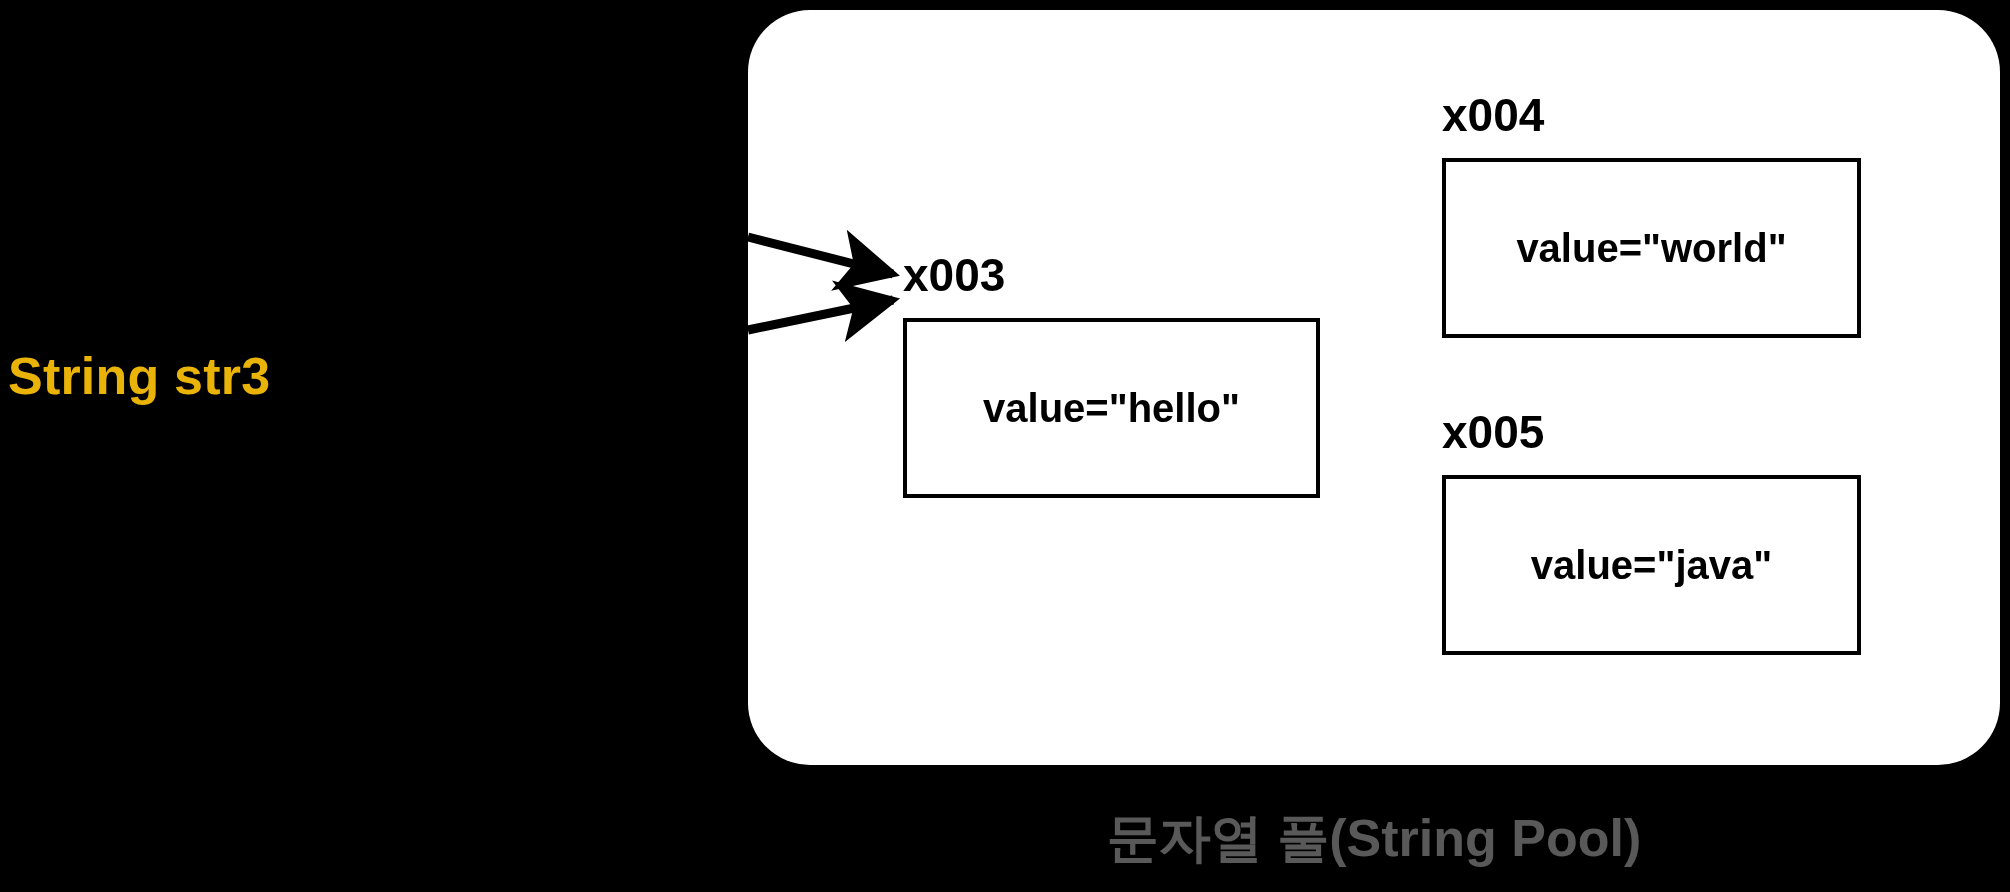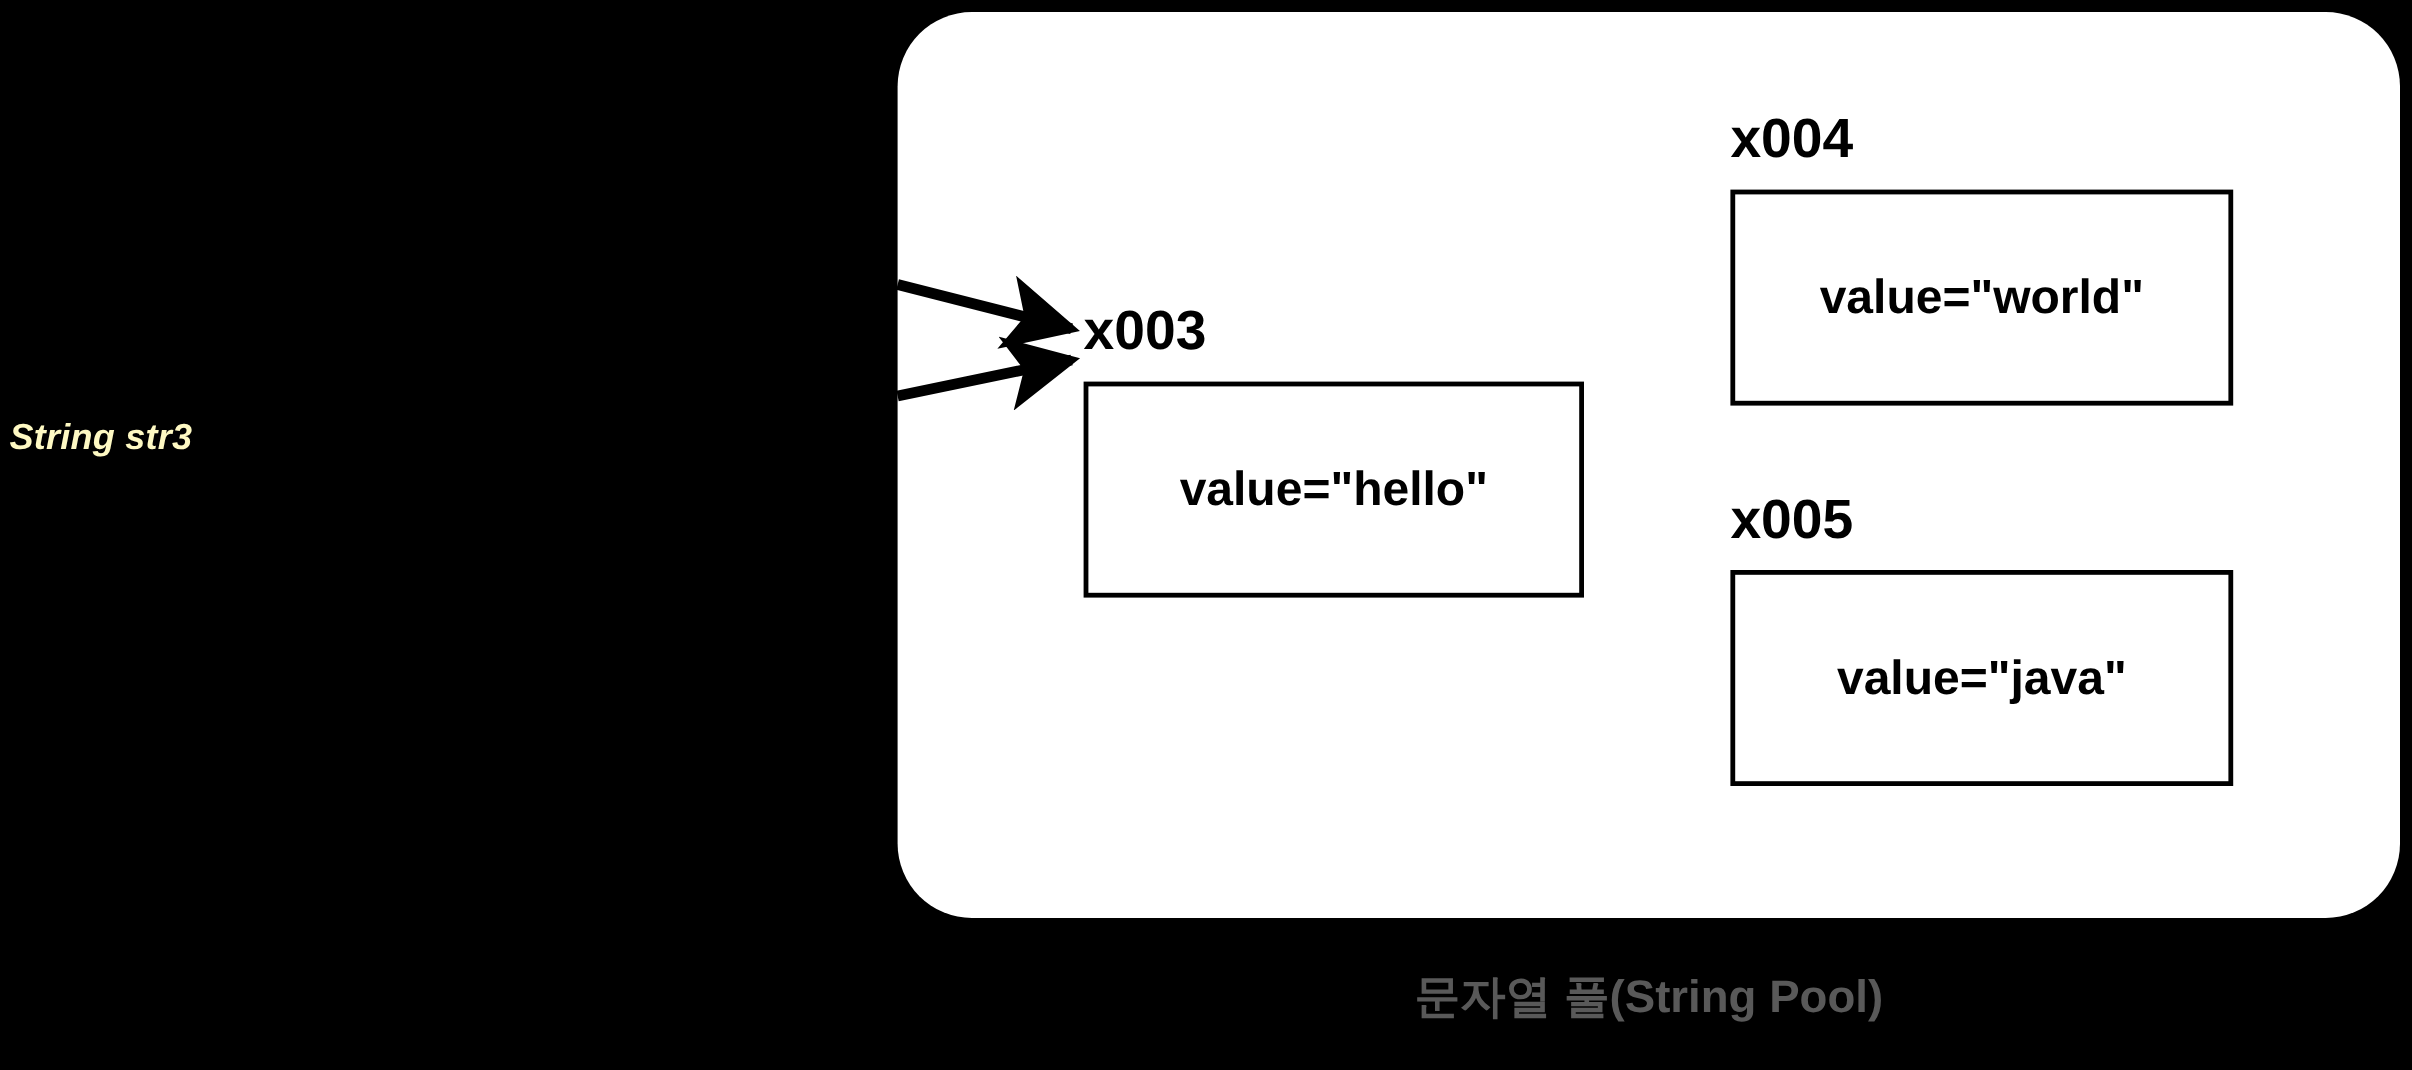--- a/index.html
+++ b/index.html
@@ -14,27 +14,26 @@
     position: relative;
     width: 2010px;
     height: 892px;
     background: #000000;
     overflow: hidden;
   }
 
   
   .var-label {
     position: absolute;
-    color: #fef9c3;
+    color: #eab308;
     font-weight: bold;
-    font-size: 30px;
+    font-size: 52px;
     letter-spacing: 0.2px;
     white-space: nowrap;
     line-height: 1;
-    font-style: italic;
   }
   #var-str3 { left: 8px;  top: 350px; }
   #var-str4 { left: 8px;  top: 713px; }
 
   
   #pool-panel {
     position: absolute;
     left: 748px;
     top: 10px;
     width: 1252px;
@@ -98,21 +97,21 @@
 
   
   #pool-caption {
     position: absolute;
     left: 748px;
     top: 812px;
     width: 1252px;
     text-align: center;
     color: #595959;
     font-weight: bold;
-    font-size: 38px;
+    font-size: 52px;
     line-height: 1;
     white-space: nowrap;
   }
 </style>
 </head>
 <body>
 
 <div id="stage">
 
   <div id="pool-panel"></div>

